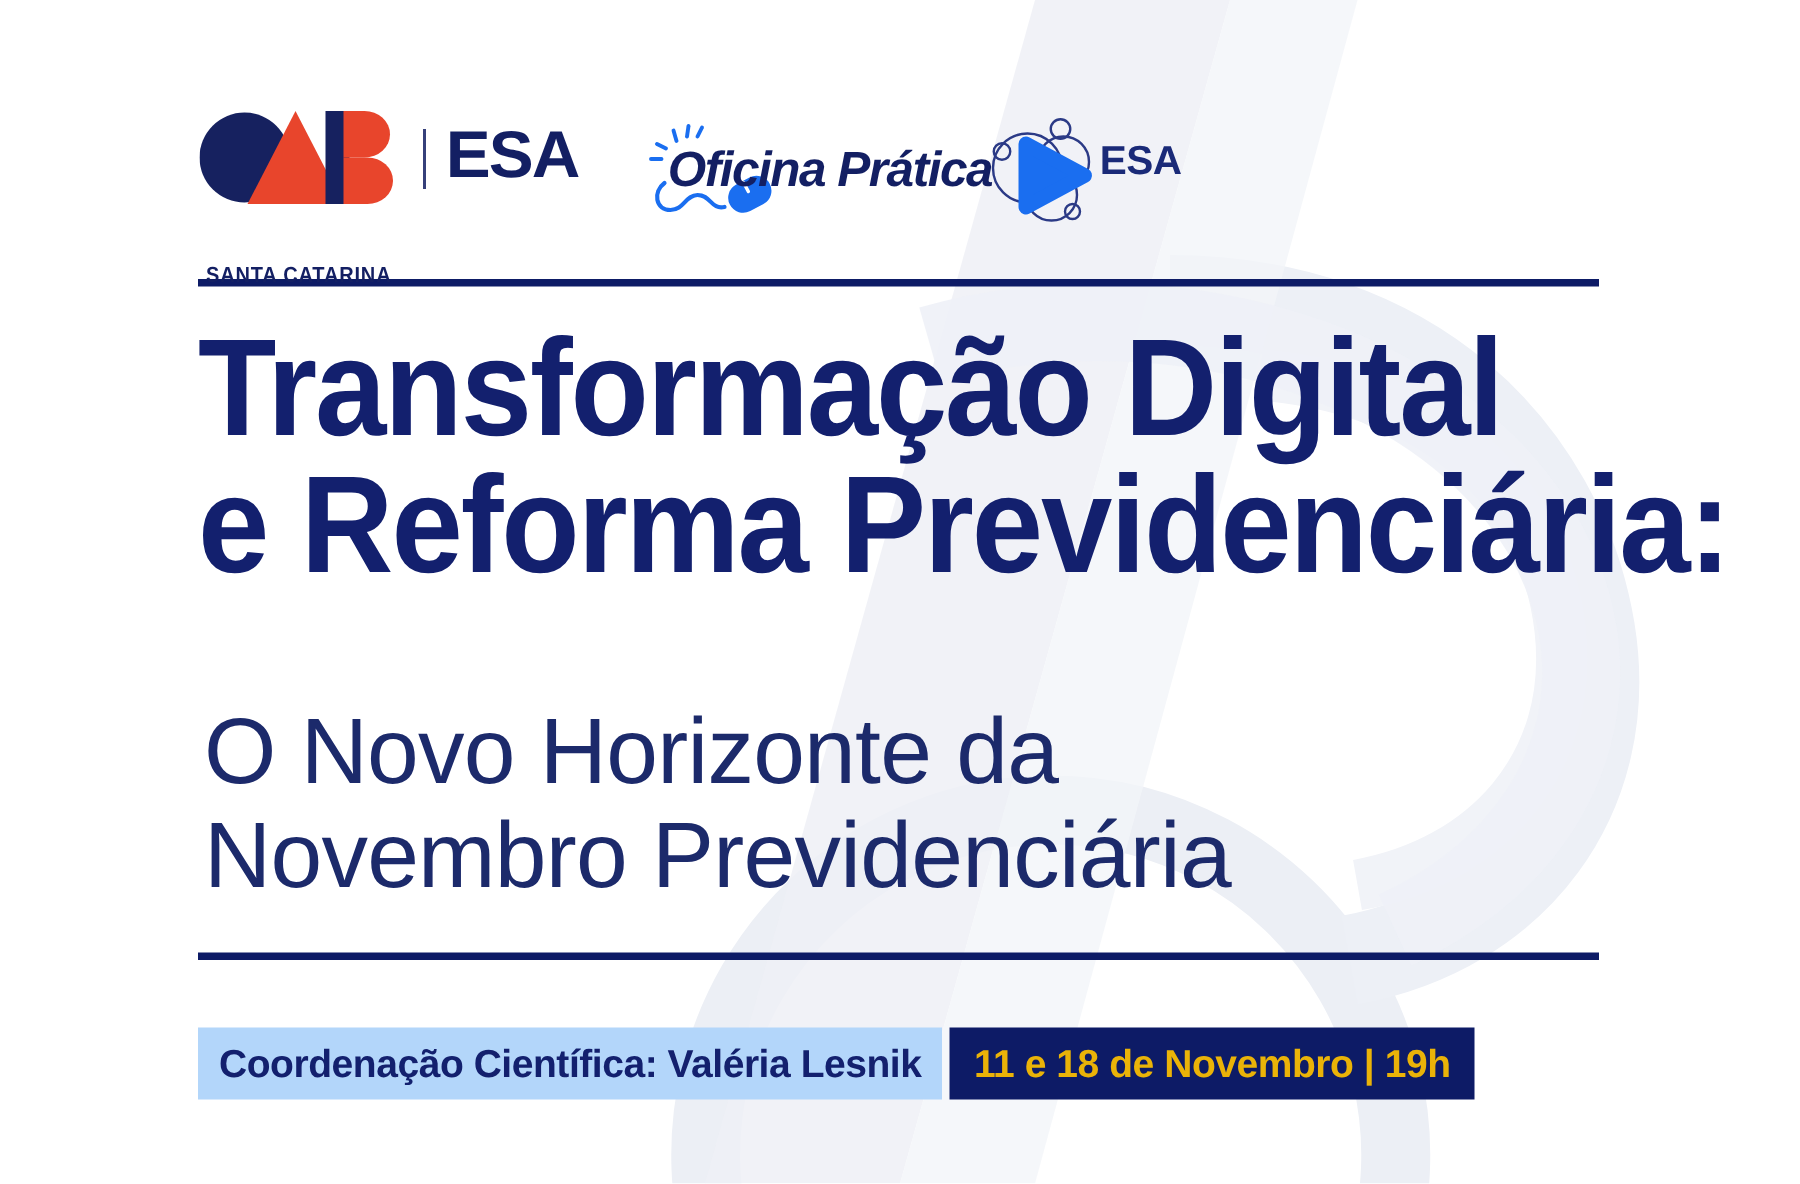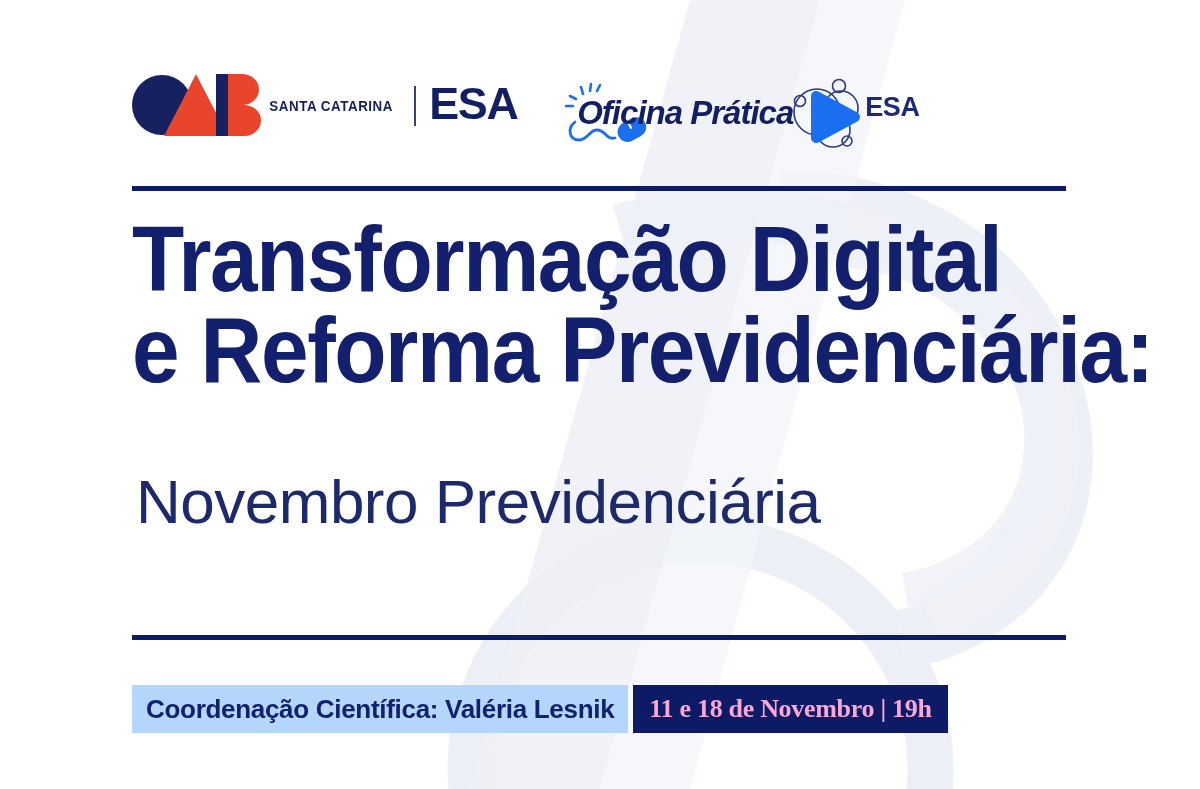--- a/index.html
+++ b/index.html
@@ -42,22 +42,23 @@
   }
 
   
   .oab-lockup {
     display: flex;
     align-items: flex-start;
     height: 92px;
   }
   .oab-block {
     display: flex;
-    flex-direction: row;
+    flex-direction: column;
     align-items: center;
+    gap: 38px;
   }
   .oab-mark { display: block; }
   .oab-state {
     font-family: "Liberation Sans", sans-serif;
     font-weight: 700;
     font-size: 14.5px;
     letter-spacing: 0.6px;
     color: #131f63;
     margin-top: 2px;
     transform: scaleX(0.92);
@@ -197,24 +198,23 @@
     white-space: nowrap;
     box-sizing: border-box;
   }
   .badge-coord {
     background: #b3d6fa;
     color: #13206e;
     padding: 0 14px 0 14px;
   }
   .badge-date {
     background: #0d1b66;
-    color: #f9a8d4;
+    color: #eab308;
     padding: 0 16px 0 16px;
     margin-left: 5px;
-    font-family: Liberation Serif, serif;
   }
 </style>
 </head>
 <body>
 
 <div class="poster">
 
   <svg class="bg-watermark" viewBox="0 0 1200 789" xmlns="http://www.w3.org/2000/svg" aria-hidden="true">
     <defs>
       <clipPath id="frameclip">
@@ -296,20 +296,21 @@
 
   <div class="rule rule-top"></div>
   <div class="rule rule-bottom"></div>
 
   <div class="headline">
     <span class="hl">Transformação Digital</span>
     <span class="hl">e Reforma Previdenciária:</span>
   </div>
 
   <div class="subtitle">
+    <span class="sl">O Novo Horizonte da</span>
     <span class="sl">Novembro Previdenciária</span>
   </div>
 
   <div class="footer-row">
     <div class="badge badge-coord">Coordenação Científica: Valéria Lesnik</div>
     <div class="badge badge-date">11 e 18 de Novembro | 19h</div>
   </div>
 
 </div>
 

